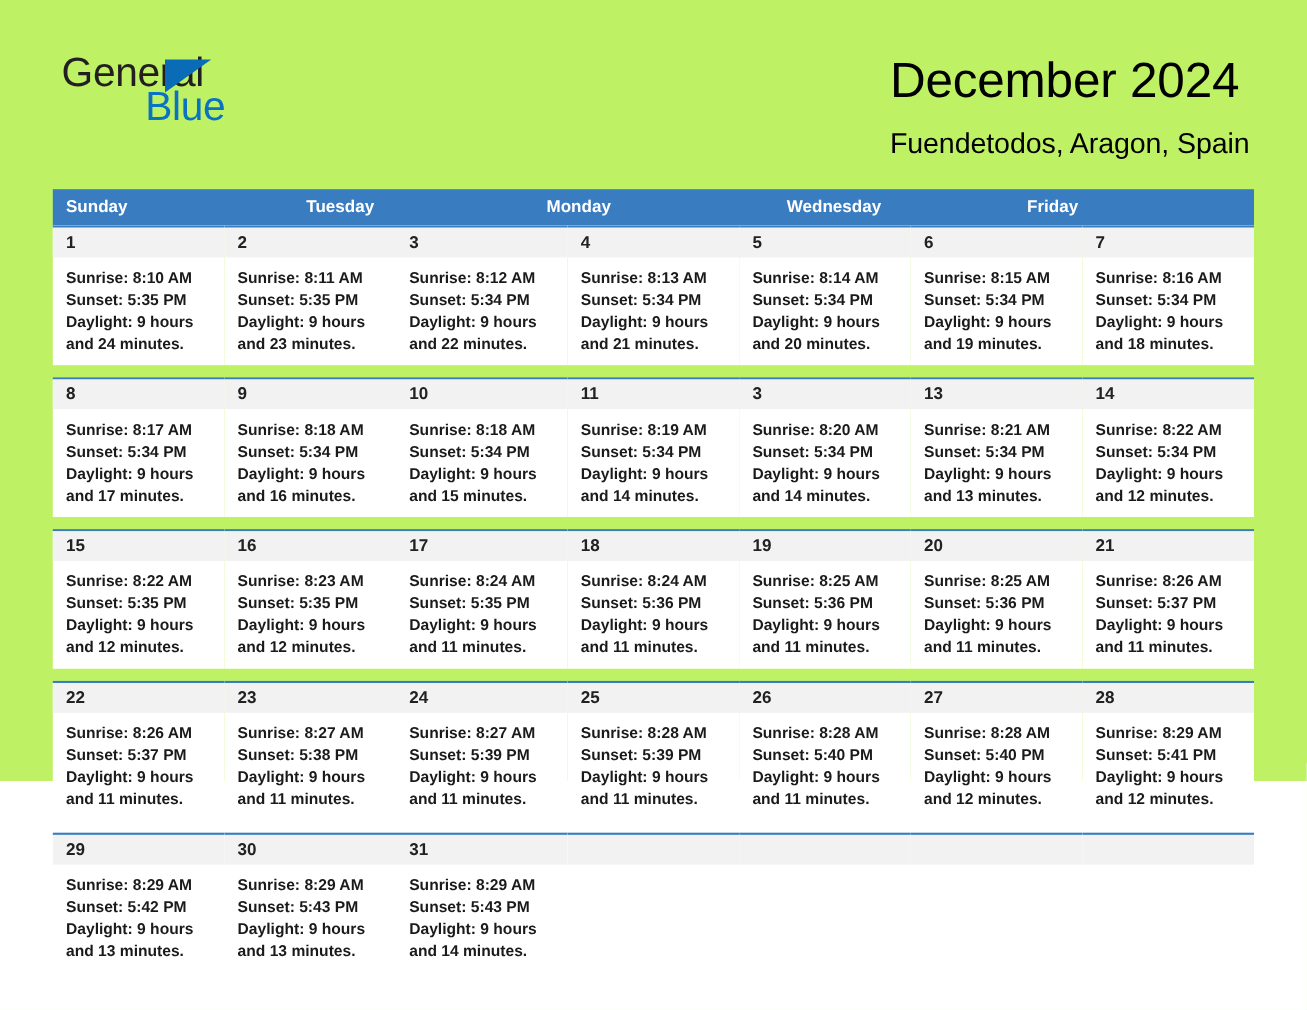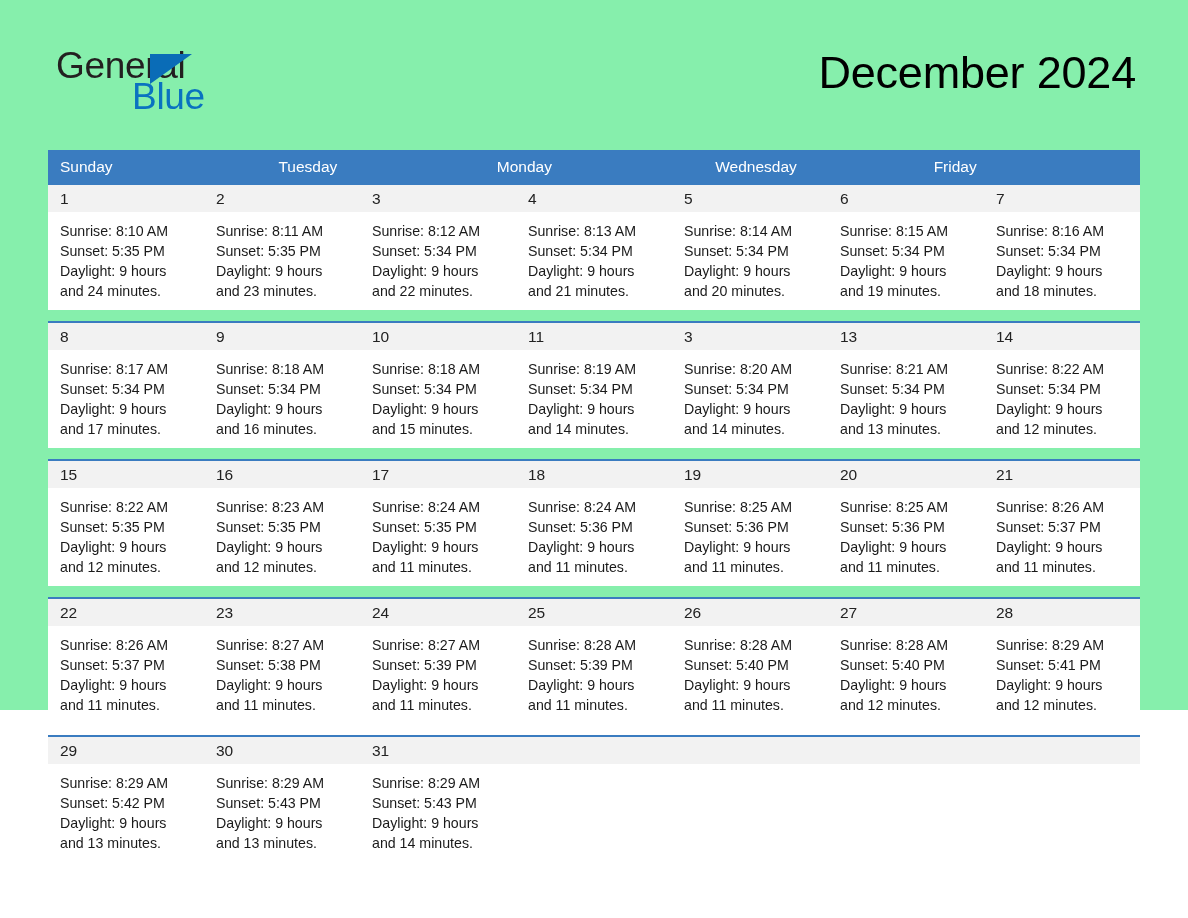--- a/index.html
+++ b/index.html
@@ -6,21 +6,21 @@
   html, body {
     width: 1188px;
     height: 918px;
     background: #ffffff;
     font-family: "Liberation Sans", sans-serif;
   }
   .page {
     position: relative;
     width: 1188px;
     height: 710px;
-    background: #86efac;
+    background: #bef264;
   }
 
   
   .header {
     display: flex;
     align-items: flex-start;
     justify-content: space-between;
     padding: 44px 52px 0 56px;
   }
   .logo {
@@ -73,20 +73,21 @@
     color: #000000;
     font-weight: 400;
     margin-top: 14px;
     letter-spacing: -0.1px;
   }
 
   
   .calendar {
     margin: 26px 48px 0 48px;
     width: 1092px;
+    font-weight: bold;
   }
   .weekday-row {
     display: flex;
     background: #3a7cc0;
     height: 33px;
   }
   .weekday {
     flex: 1 1 0;
     color: #ffffff;
     font-size: 15.5px;
@@ -136,20 +137,21 @@
   <div class="header">
 
     <div class="logo">
       <span class="logo-general">General</span>
       <span class="logo-triangle"></span>
       <span class="logo-blue">Blue</span>
     </div>
 
     <div class="titles">
       <div class="month-title">December 2024</div>
+      <div class="location">Fuendetodos, Aragon, Spain</div>
     </div>
 
   </div>
 
   <div class="calendar">
 
     <div class="weekday-row">
       <div class="weekday">Sunday</div>
       <div class="weekday">Tuesday</div>
       <div class="weekday">Monday</div>

